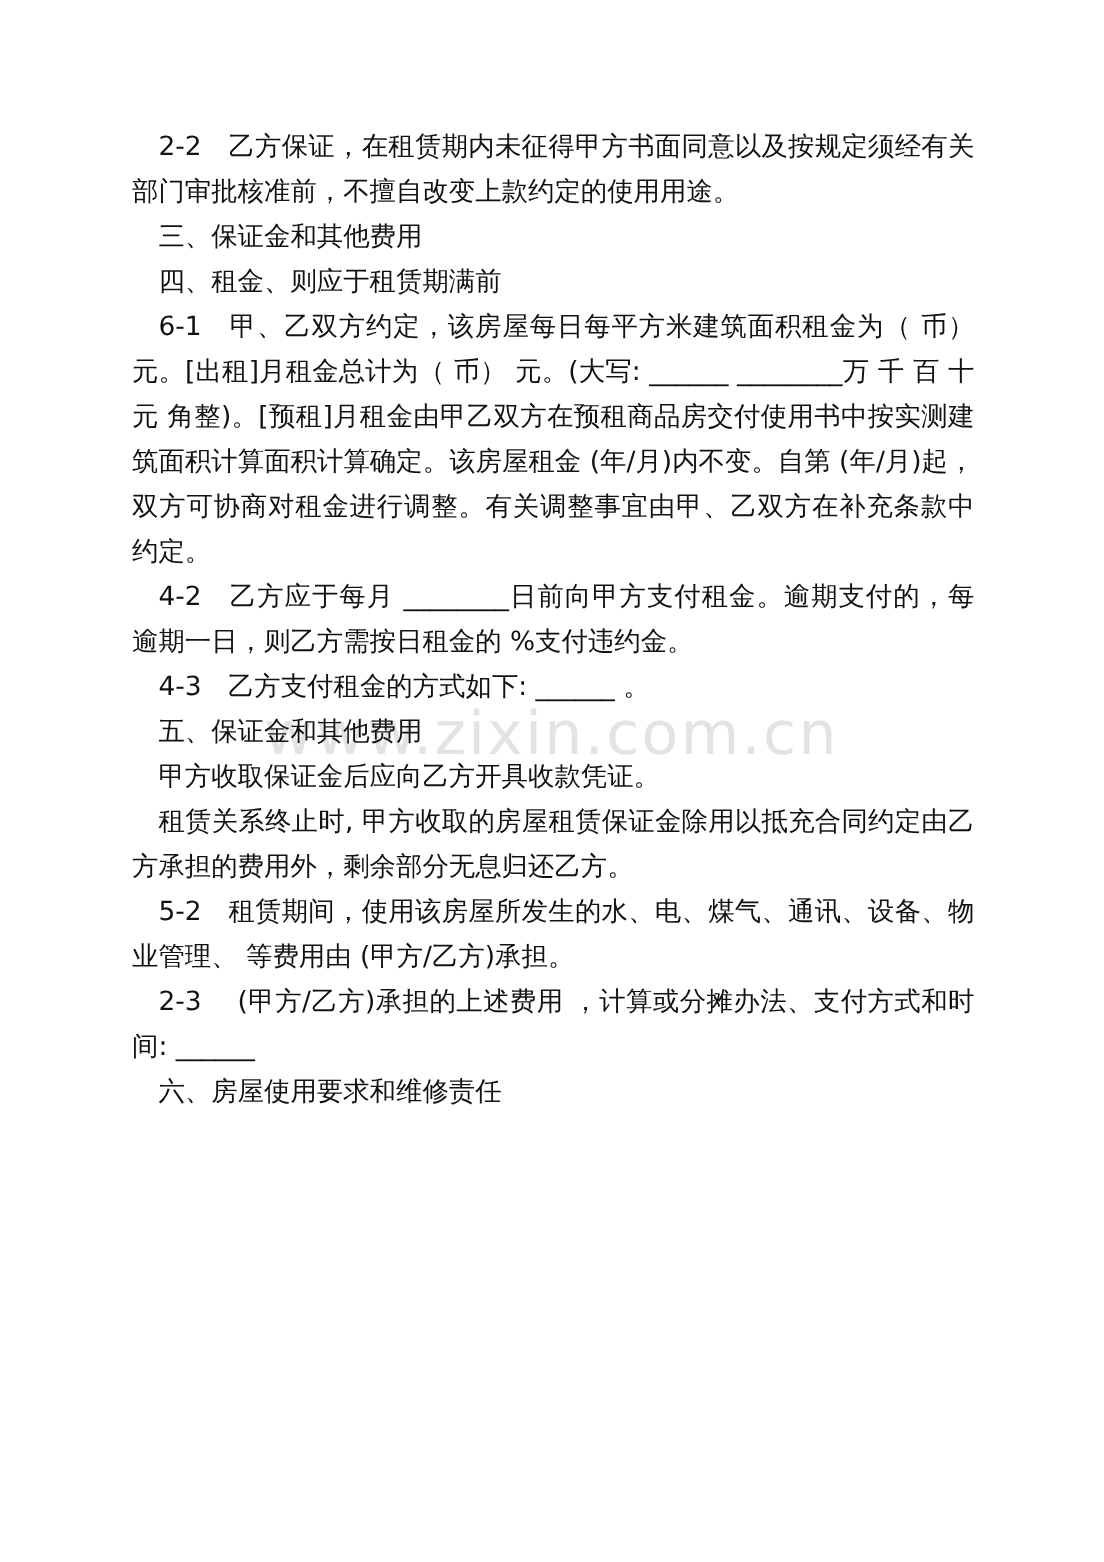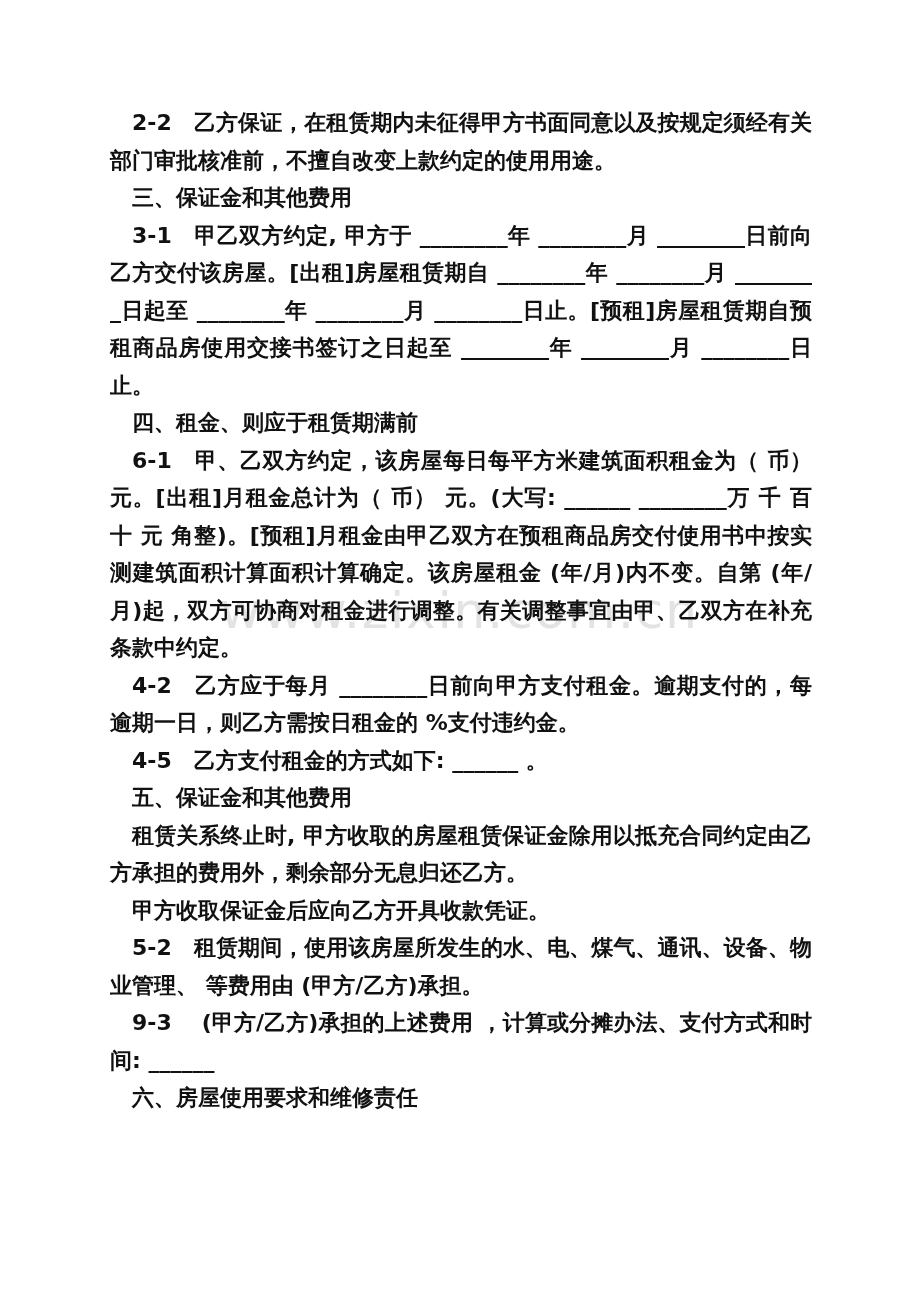--- a/index.html
+++ b/index.html
@@ -35,36 +35,34 @@
   }
   .para {
     margin: 0;
     font-size: 22px;
     line-height: 37.5px;
     text-align: justify;
     text-justify: inter-character;
     text-indent: 22px;
     word-break: break-all;
     overflow-wrap: anywhere;
-    font-weight: bold;
   }
 </style>
 </head>
 <body>
 
 <div class="page" style="color: rgb(17, 17, 17);">
   <div class="watermark" style="color: rgb(227, 227, 227);">www.zixin.com.cn</div>
   <div class="content" id="paragraphs">
       <p class="para clause">2-2　乙方保证，在租赁期内未征得甲方书面同意以及按规定须经有关部门审批核准前，不擅自改变上款约定的使用用途。</p>
       <p class="para section-heading">三、保证金和其他费用</p>
-      <p class="para clause">3-1　甲乙双方约定, 甲方于 ________年 ________月 ________日前向乙方交付该房屋。[出租]房屋租赁期自 ________年 ________月 ________日起至 ________年 ________月 ________日止。[预租]房屋租赁期自预租商品房使用交接书签订之日起至 ________年 ________月 ________日止。</p>
       <p class="para section-heading">四、租金、则应于租赁期满前</p>
       <p class="para clause">6-1　甲、乙双方约定，该房屋每日每平方米建筑面积租金为（ 币） 元。[出租]月租金总计为（ 币） 元。(大写: ______ ________万 千 百 十 元 角整)。[预租]月租金由甲乙双方在预租商品房交付使用书中按实测建筑面积计算面积计算确定。该房屋租金 (年/月)内不变。自第 (年/月)起，双方可协商对租金进行调整。有关调整事宜由甲、乙双方在补充条款中约定。</p>
       <p class="para clause">4-2　乙方应于每月 ________日前向甲方支付租金。逾期支付的，每逾期一日，则乙方需按日租金的 %支付违约金。</p>
-      <p class="para clause">4-5　乙方支付租金的方式如下: ______ 。</p>
+      <p class="para clause">4-3　乙方支付租金的方式如下: ______ 。</p>
       <p class="para section-heading">五、保证金和其他费用</p>
+      <p class="para clause">甲方收取保证金后应向乙方开具收款凭证。</p>
       <p class="para clause">租赁关系终止时, 甲方收取的房屋租赁保证金除用以抵充合同约定由乙方承担的费用外，剩余部分无息归还乙方。</p>
-      <p class="para clause">甲方收取保证金后应向乙方开具收款凭证。</p>
       <p class="para clause">5-2　租赁期间，使用该房屋所发生的水、电、煤气、通讯、设备、物业管理、 等费用由 (甲方/乙方)承担。</p>
-      <p class="para clause">9-3　 (甲方/乙方)承担的上述费用 ，计算或分摊办法、支付方式和时间: ______</p>
+      <p class="para clause">2-3　 (甲方/乙方)承担的上述费用 ，计算或分摊办法、支付方式和时间: ______</p>
       <p class="para section-heading">六、房屋使用要求和维修责任</p>
     </div>
 </div>
 
 </body></html>

